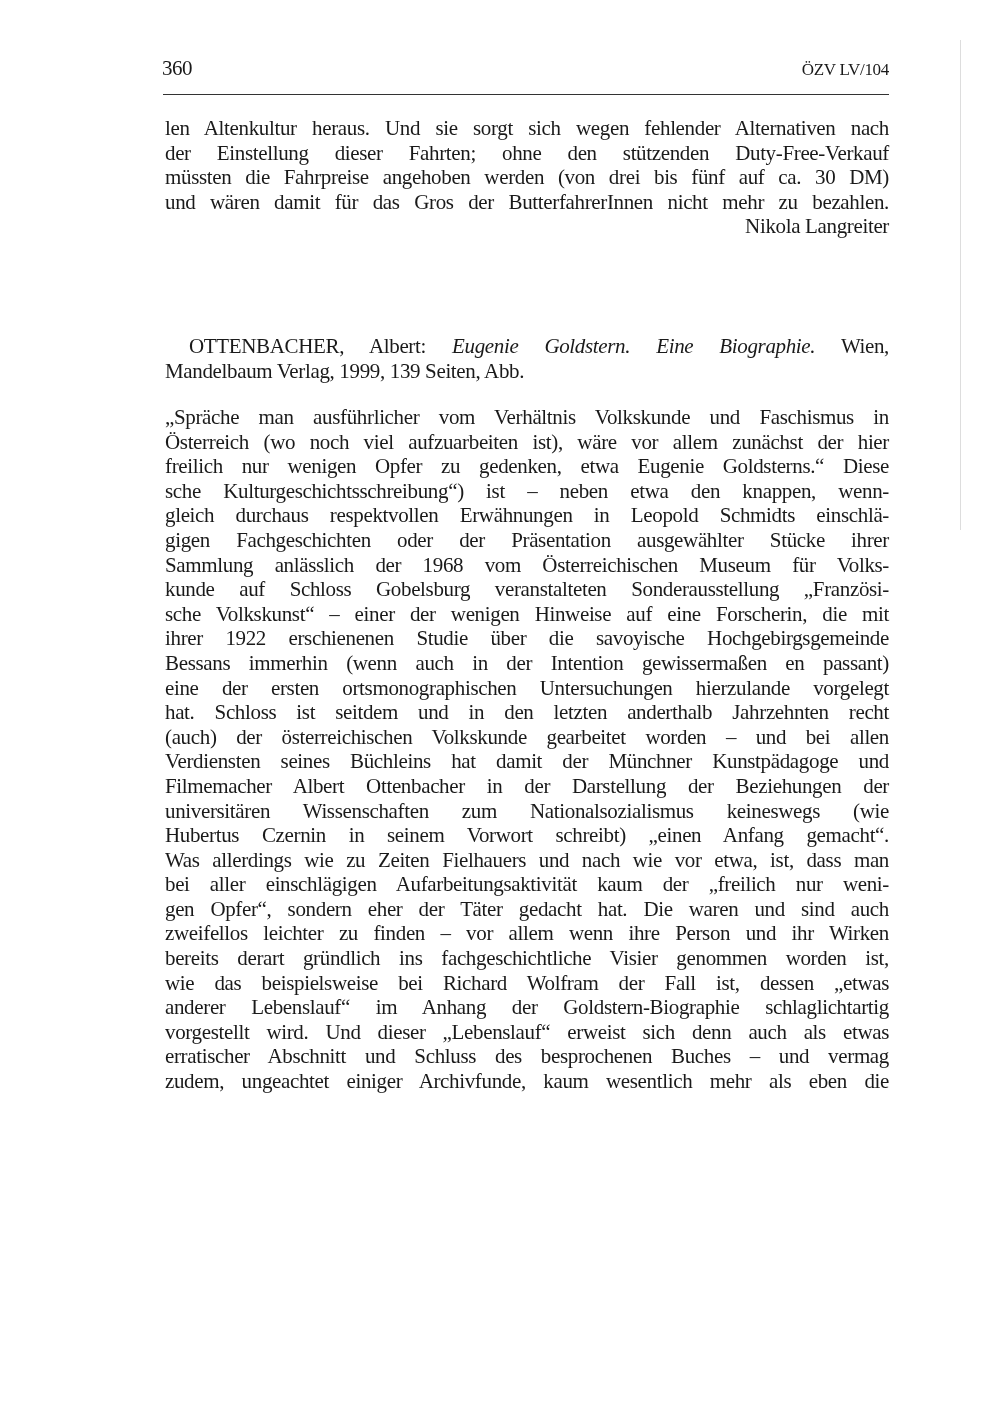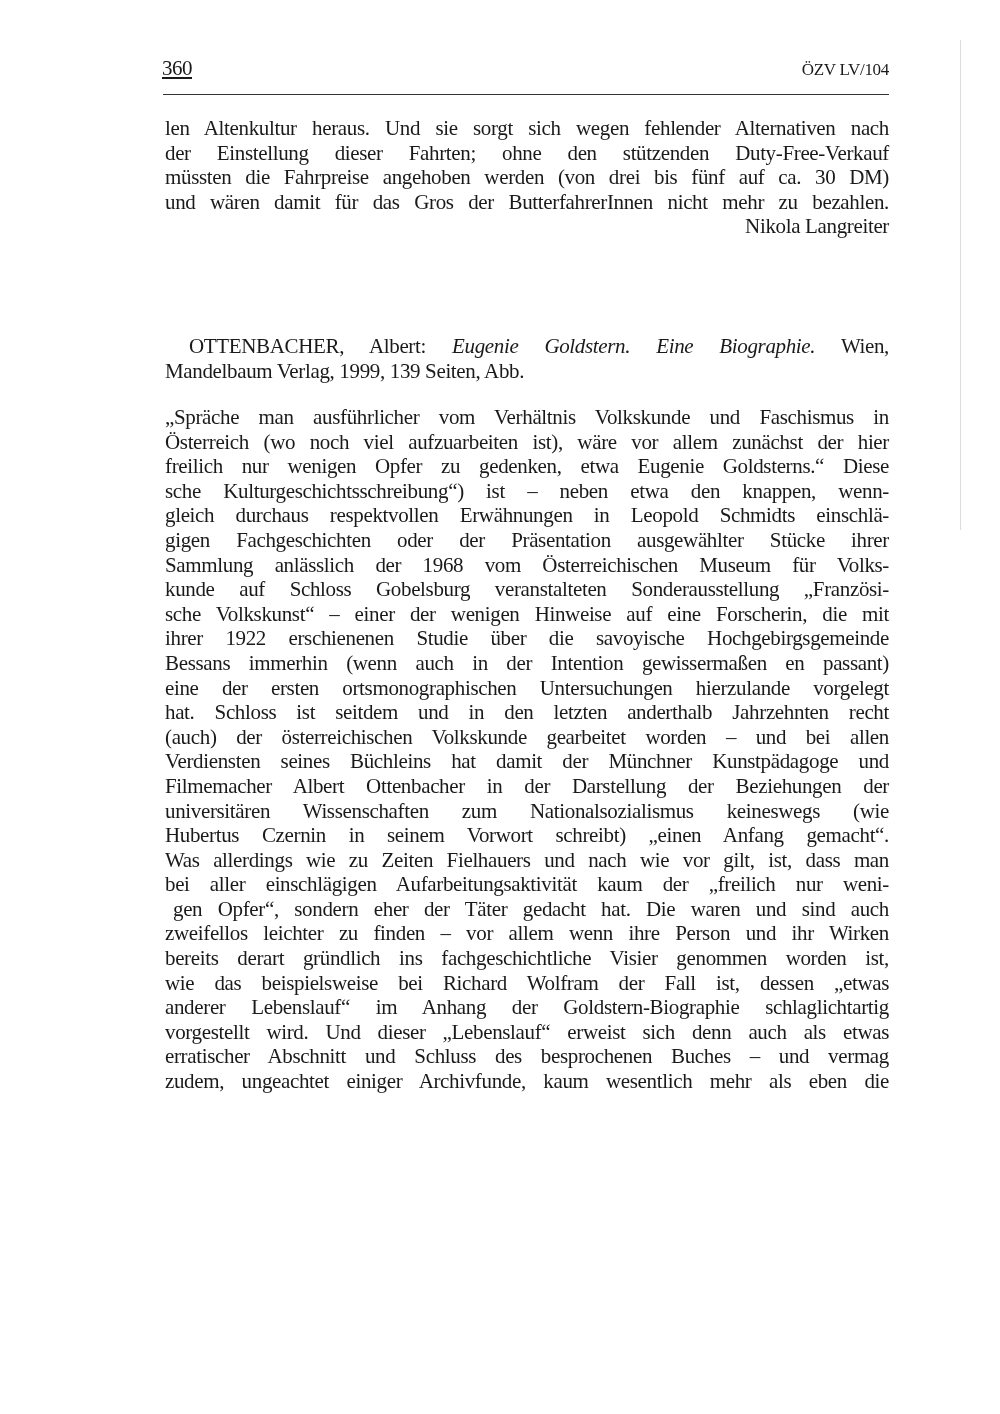--- a/index.html
+++ b/index.html
@@ -5,21 +5,21 @@
   html, body { margin: 0; padding: 0; background: #ffffff; }
   body {
     width: 1000px; height: 1414px; position: relative; overflow: hidden;
     font-family: "Liberation Serif", "DejaVu Serif", serif; color: #1a1a1a;
   }
   .page { position: absolute; left: 0; top: 0; width: 1000px; height: 1414px; }
   .header {
     position: absolute; left: 162px; top: 56px; width: 727px; height: 30px;
     font-size: 16px;
   }
-  .header .page-num { position: absolute; left: 0; top: 0; font-size: 21px; letter-spacing: -0.5px; text-decoration: underline; }
+  .header .page-num { position: absolute; left: 0; top: 0; font-size: 21px; letter-spacing: -0.5px; }
   .header .running-title { position: absolute; left: 0; right: 0; top: 6px; text-align: center; font-size: 16px; padding-left: 30px; }
   .header .journal { position: absolute; right: 0; top: 4px; font-size: 17px; letter-spacing: -0.3px; }
   .rule {
     position: absolute; left: 163px; top: 94px; width: 726px; height: 0;
     border-top: 1.5px solid #333;
   }
   .text {
     position: absolute; left: 165px; width: 724px;
     font-size: 21px; line-height: 24.6px;
     text-align: justify;
@@ -72,23 +72,23 @@
       <span class="line" style="white-space: normal;">sche Volkskunst“ – einer der wenigen Hinweise auf eine Forscherin, die mit</span>
       <span class="line" style="white-space: normal;">ihrer 1922 erschienenen Studie über die savoyische Hochgebirgsgemeinde</span>
       <span class="line" style="white-space: normal;">Bessans immerhin (wenn auch in der Intention gewissermaßen en passant)</span>
       <span class="line" style="white-space: normal;">eine der ersten ortsmonographischen Untersuchungen hierzulande vorgelegt</span>
       <span class="line" style="white-space: normal;">hat. Schloss ist seitdem und in den letzten anderthalb Jahrzehnten recht</span>
       <span class="line" style="white-space: normal;">(auch) der österreichischen Volkskunde gearbeitet worden – und bei allen</span>
       <span class="line" style="white-space: normal;">Verdiensten seines Büchleins hat damit der Münchner Kunstpädagoge und</span>
       <span class="line" style="white-space: normal;">Filmemacher Albert Ottenbacher in der Darstellung der Beziehungen der</span>
       <span class="line" style="white-space: normal;">universitären Wissenschaften zum Nationalsozialismus keineswegs (wie</span>
       <span class="line" style="white-space: normal;">Hubertus Czernin in seinem Vorwort schreibt) „einen Anfang gemacht“.</span>
-      <span class="line" style="white-space: normal;">Was allerdings wie zu Zeiten Fielhauers und nach wie vor gilt, ist, dass man</span>
+      <span class="line" style="white-space: normal;">Was allerdings wie zu Zeiten Fielhauers und nach wie vor etwa, ist, dass man</span>
       <span class="line" style="white-space: normal;">bei aller einschlägigen Aufarbeitungsaktivität kaum der „freilich nur weni-</span>
-      <span class="line" style="white-space: normal; margin-left: 8px;">gen Opfer“, sondern eher der Täter gedacht hat. Die waren und sind auch</span>
+      <span class="line" style="white-space: normal;">gen Opfer“, sondern eher der Täter gedacht hat. Die waren und sind auch</span>
       <span class="line" style="white-space: normal;">zweifellos leichter zu finden – vor allem wenn ihre Person und ihr Wirken</span>
       <span class="line" style="white-space: normal;">bereits derart gründlich ins fachgeschichtliche Visier genommen worden ist,</span>
       <span class="line" style="white-space: normal;">wie das beispielsweise bei Richard Wolfram der Fall ist, dessen „etwas</span>
       <span class="line" style="white-space: normal;">anderer Lebenslauf“ im Anhang der Goldstern-Biographie schlaglichtartig</span>
       <span class="line" style="white-space: normal;">vorgestellt wird. Und dieser „Lebenslauf“ erweist sich denn auch als etwas</span>
       <span class="line" style="white-space: normal;">erratischer Abschnitt und Schluss des besprochenen Buches – und vermag</span>
       <span class="line" style="white-space: normal;">zudem, ungeachtet einiger Archivfunde, kaum wesentlich mehr als eben die</span>
     </div>
 
   <div class="margin-mark" style="top:40px;height:490px;"></div>

